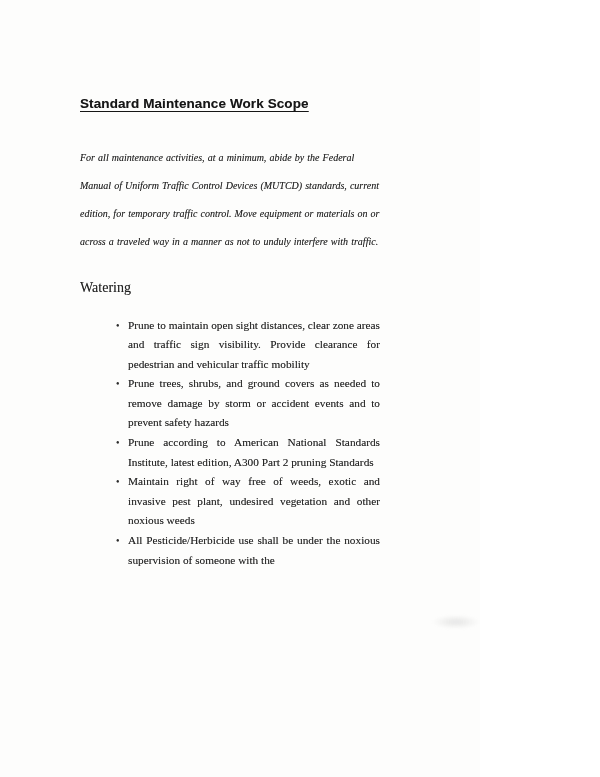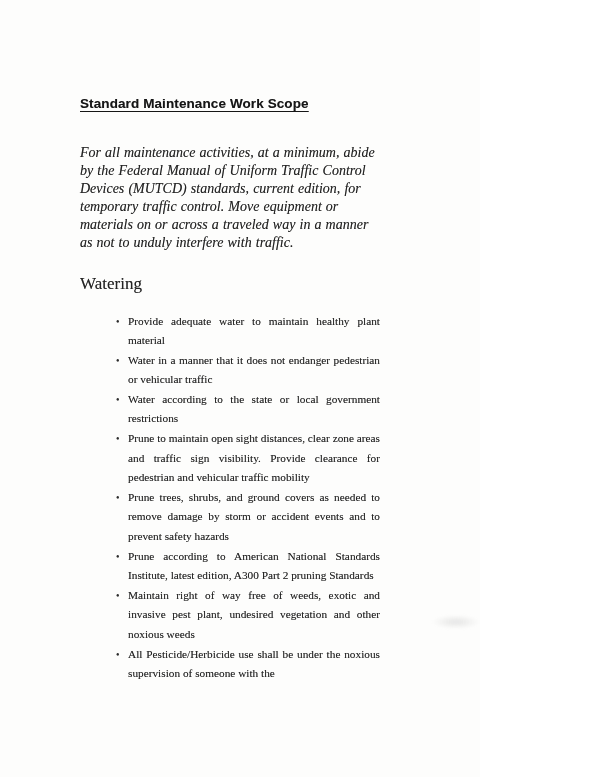--- a/index.html
+++ b/index.html
@@ -27,28 +27,28 @@
     line-height: 18px;
     letter-spacing: 0.1px;
     color: #161616;
     text-decoration: underline;
     text-decoration-thickness: 1.4px;
     text-underline-offset: 2.5px;
   }
   p.intro {
     margin: 31px 0 0 0;
     font-style: italic;
-    font-size: 14px;
-    line-height: 18px;
+    font-size: 10px;
+    line-height: 28px;
     word-spacing: 0.6px;
     text-align: left;
   }
   h2.section-heading {
     margin: 22px 0 18px 0;
-    font-size: 17px;
+    font-size: 14px;
     font-weight: normal;
     line-height: 19.5px;
     color: #242424;
   }
   ul.bullets {
     list-style: none;
     margin: 0;
     padding: 0;
   }
   ul.bullets li {
@@ -83,25 +83,20 @@
 <div class="page">
 
   <div class="smudge"></div>
 
   <h1 class="doc-title">Standard Maintenance Work Scope</h1>
 
   <p class="intro">For all maintenance activities, at a minimum, abide by the Federal Manual of Uniform Traffic Control Devices (MUTCD) standards, current edition, for temporary traffic control. Move equipment or materials on or across a traveled way in a manner as not to unduly interfere with traffic.</p>
 
   <section>
     <h2 class="section-heading">Watering</h2>
-    <ul class="bullets">
-      <li>Provide adequate water to maintain healthy plant material</li>
-      <li>Water in a manner that it does not endanger pedestrian or vehicular traffic</li>
-      <li>Water according to the state or local government restrictions</li>
-    </ul>
   </section>
 
   <section>
     <ul class="bullets">
       <li>Prune to maintain open sight distances, clear zone areas and traffic sign visibility. Provide clearance for pedestrian and vehicular traffic mobility</li>
       <li>Prune trees, shrubs, and ground covers as needed to remove damage by storm or accident events and to prevent safety hazards</li>
       <li>Prune according to American National Standards Institute, latest edition, A300 Part 2 pruning Standards</li>
     </ul>
   </section>
 

